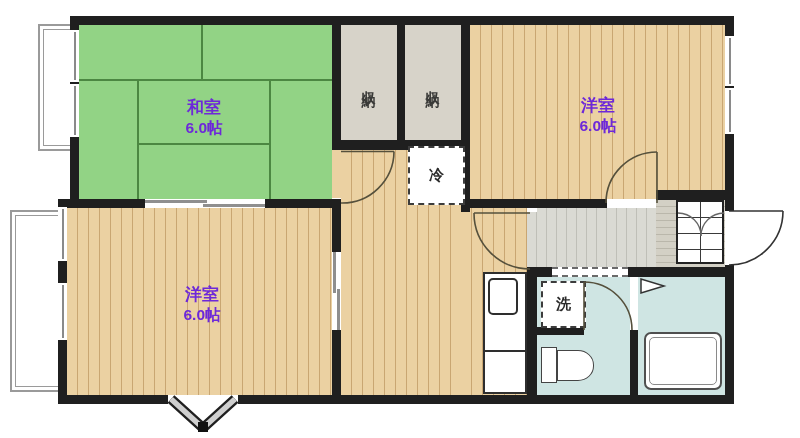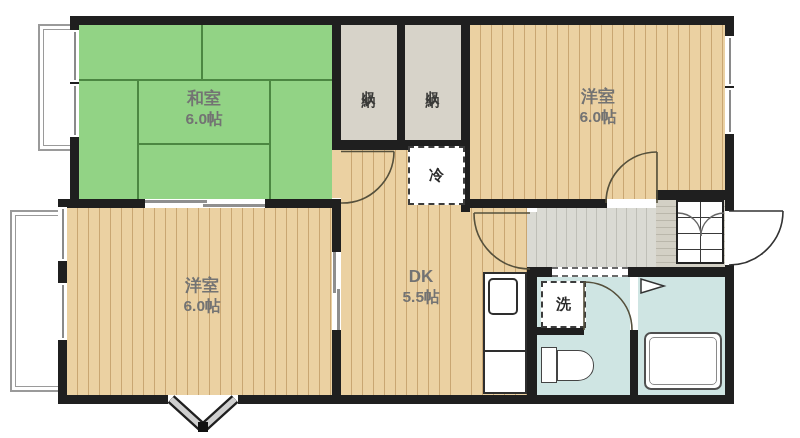--- a/index.html
+++ b/index.html
@@ -28,21 +28,21 @@
   .slide-h .b1{position:absolute;left:0;top:1px;width:52%;height:3px;background:#8f8f8f;}
   .slide-h .b2{position:absolute;right:0;bottom:1px;width:52%;height:3px;background:#8f8f8f;}
   .slide-v{position:absolute;background:#fff;}
   .slide-v .b1{position:absolute;top:0;left:1px;height:52%;width:3px;background:#8f8f8f;}
   .slide-v .b2{position:absolute;bottom:0;right:1px;height:52%;width:3px;background:#8f8f8f;}
   .dash-box{position:absolute;background:#fff;border:2px dashed #3c3c3c;
       display:flex;align-items:center;justify-content:center;
       font-weight:bold;font-size:15px;color:#2b2b2b;}
   .balcony{position:absolute;background:#fff;border:2px solid #9a9a9a;}
   .balcony .inner{position:absolute;inset:3px;border:1.5px solid #9a9a9a;}
-  .room-label{position:absolute;text-align:center;color:#737373;font-weight:bold;line-height:1.25;}
+  .room-label{position:absolute;text-align:center;color:#6d28d9;font-weight:bold;line-height:1.25;margin-top:9px;}
   .room-label .nm{display:block;font-size:17px;}
   .room-label .sz{display:block;font-size:15.5px;}
   .shoebox{position:absolute;background:
       repeating-linear-gradient(to bottom,transparent 0 15px,#3a3a3a 15px 16px),
       repeating-linear-gradient(to right,transparent 0 22px,#3a3a3a 22px 23px),
       #fff;border:2px solid #222;box-sizing:border-box;}
   .counter{position:absolute;background:#fff;border:2px solid #2e2e2e;box-sizing:border-box;}
   .counter .sink{position:absolute;left:3px;top:4px;width:26px;height:33px;border:2px solid #2e2e2e;border-radius:5px;}
   .counter .divider{position:absolute;left:0;right:0;top:76px;height:2px;background:#2e2e2e;}
   .tub{position:absolute;background:#fff;border:2px solid #4f4f4f;border-radius:7px;box-sizing:border-box;}
@@ -182,18 +182,14 @@
     <span class="sz">6.0帖</span>
   </div>
   <div class="room-label" style="left:536px;top:86px;width:124px">
     <span class="nm">洋室</span>
     <span class="sz">6.0帖</span>
   </div>
   <div class="room-label" style="left:140px;top:275px;width:124px">
     <span class="nm">洋室</span>
     <span class="sz">6.0帖</span>
   </div>
-  <div class="room-label" style="left:359px;top:266px;width:124px">
-    <span class="nm">DK</span>
-    <span class="sz">5.5帖</span>
-  </div>
 
 </div>
 
 </body></html>

